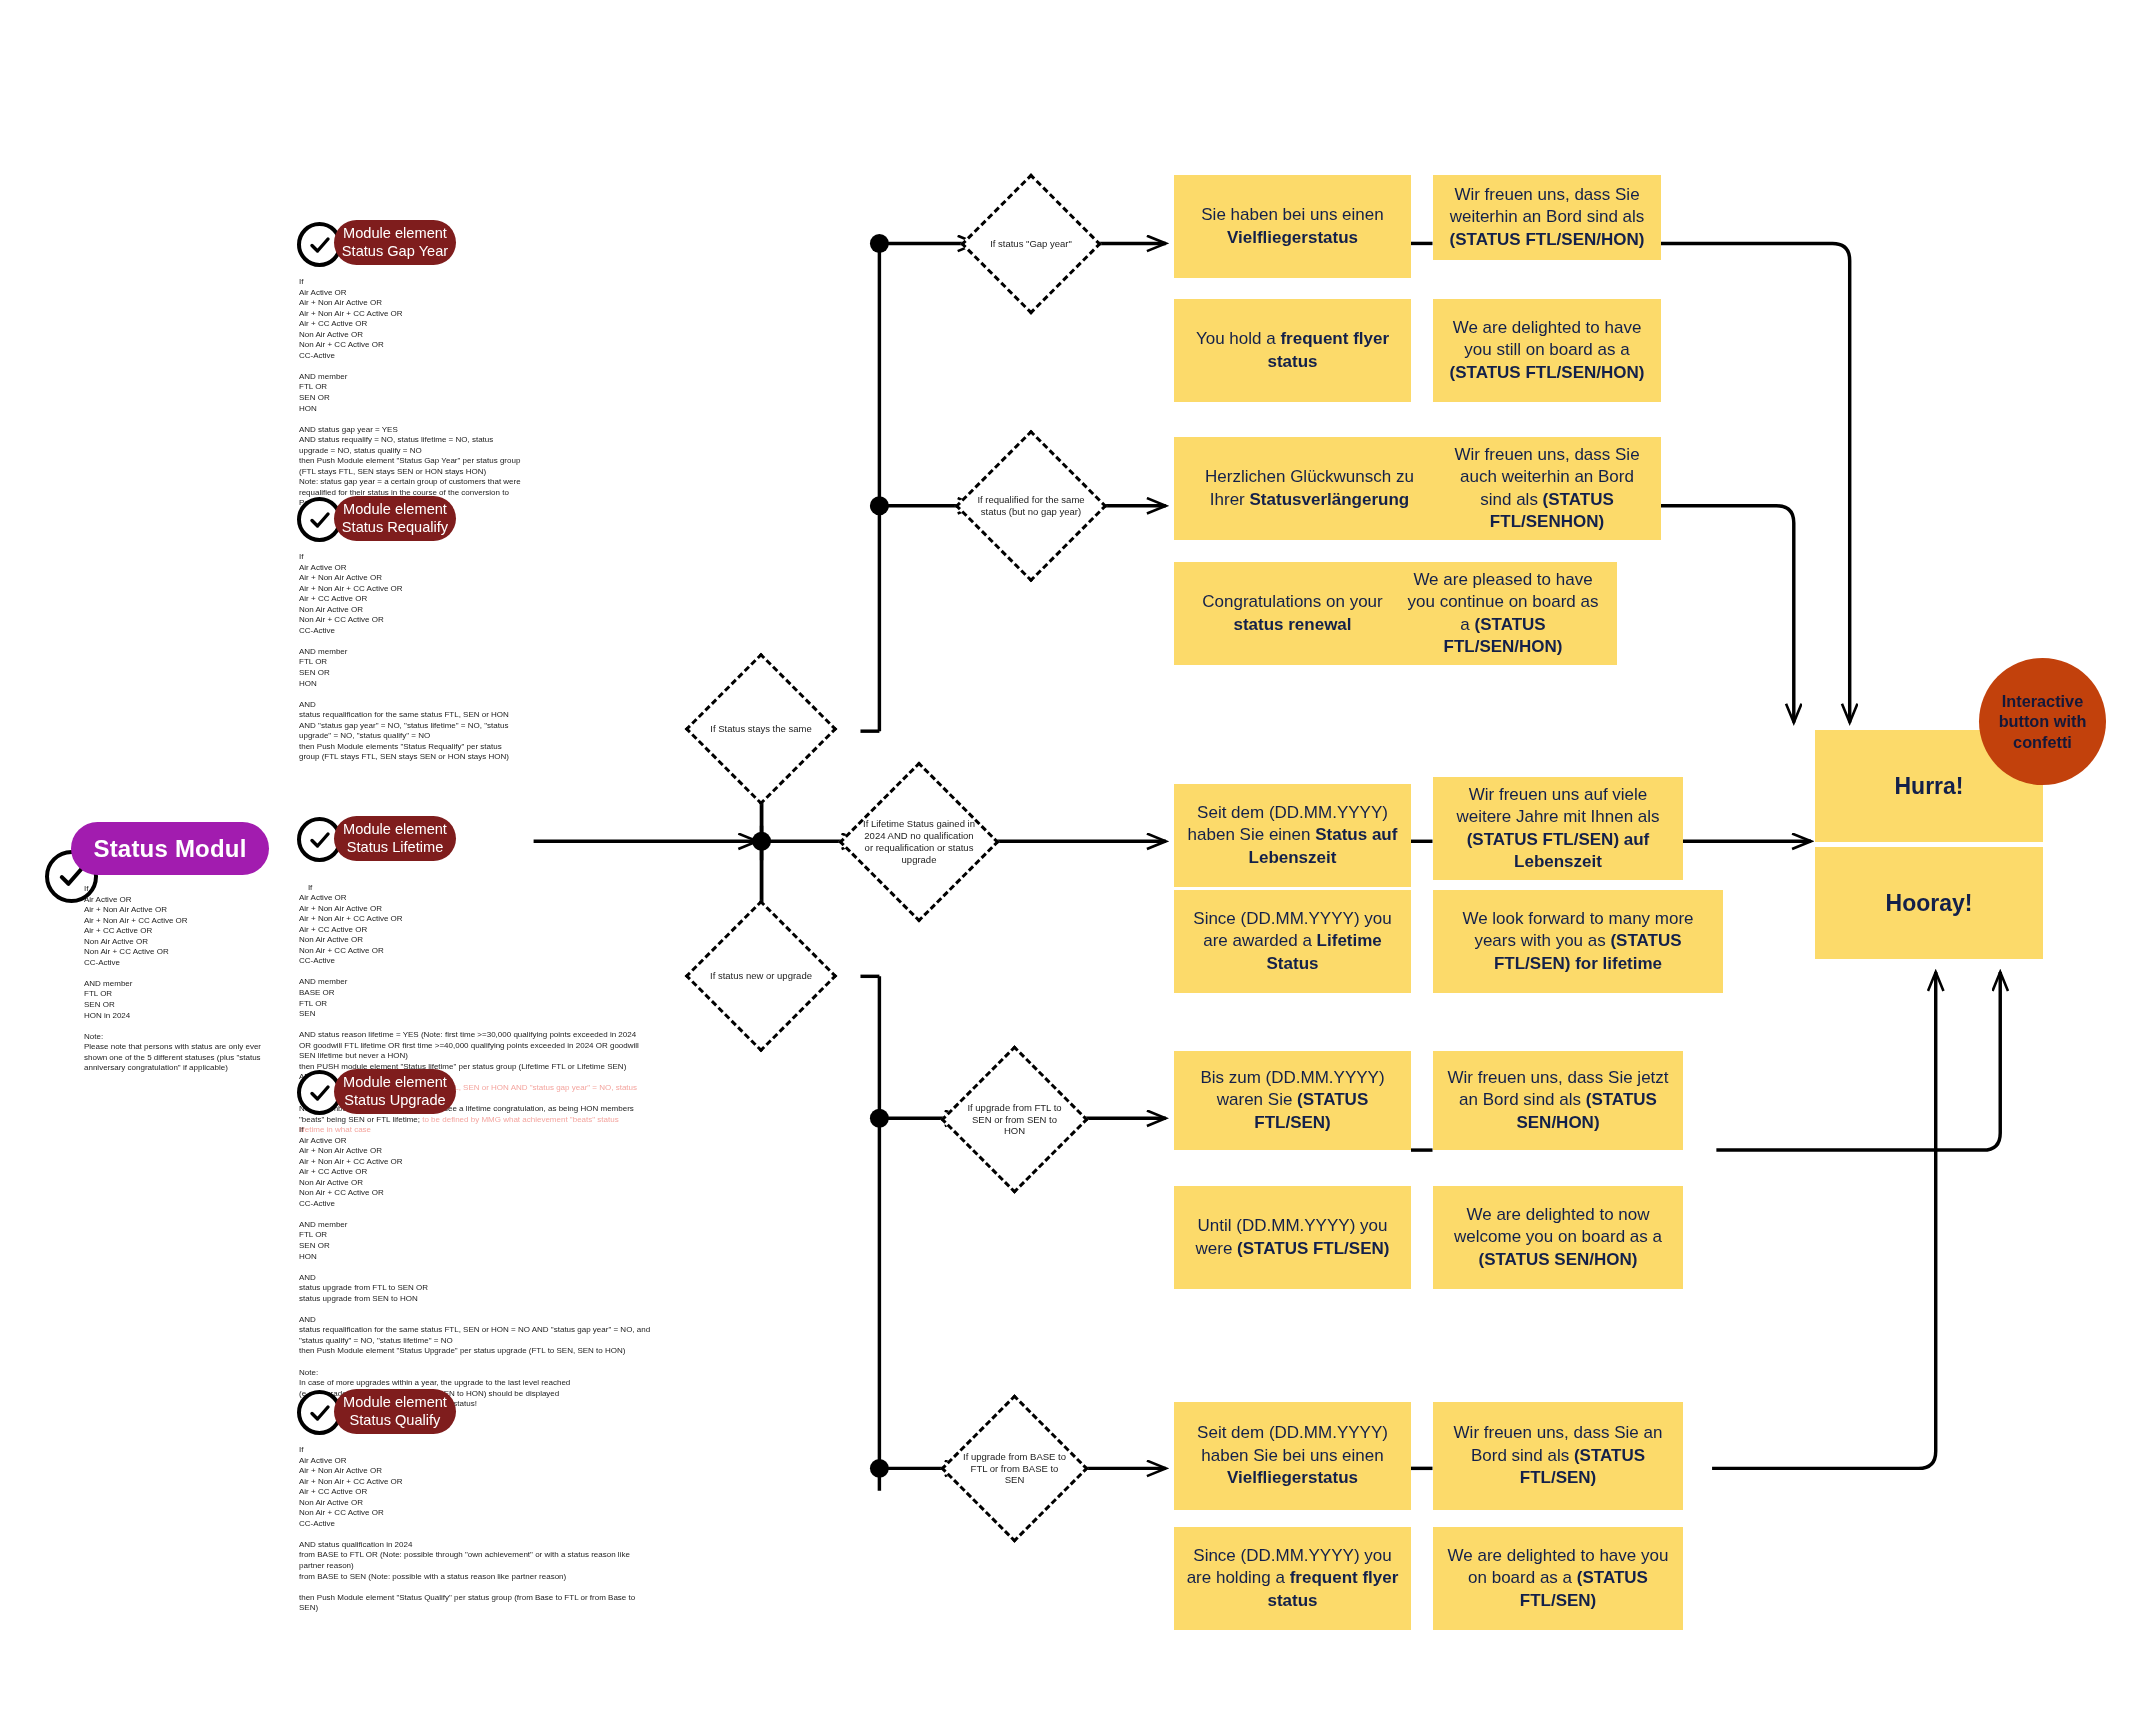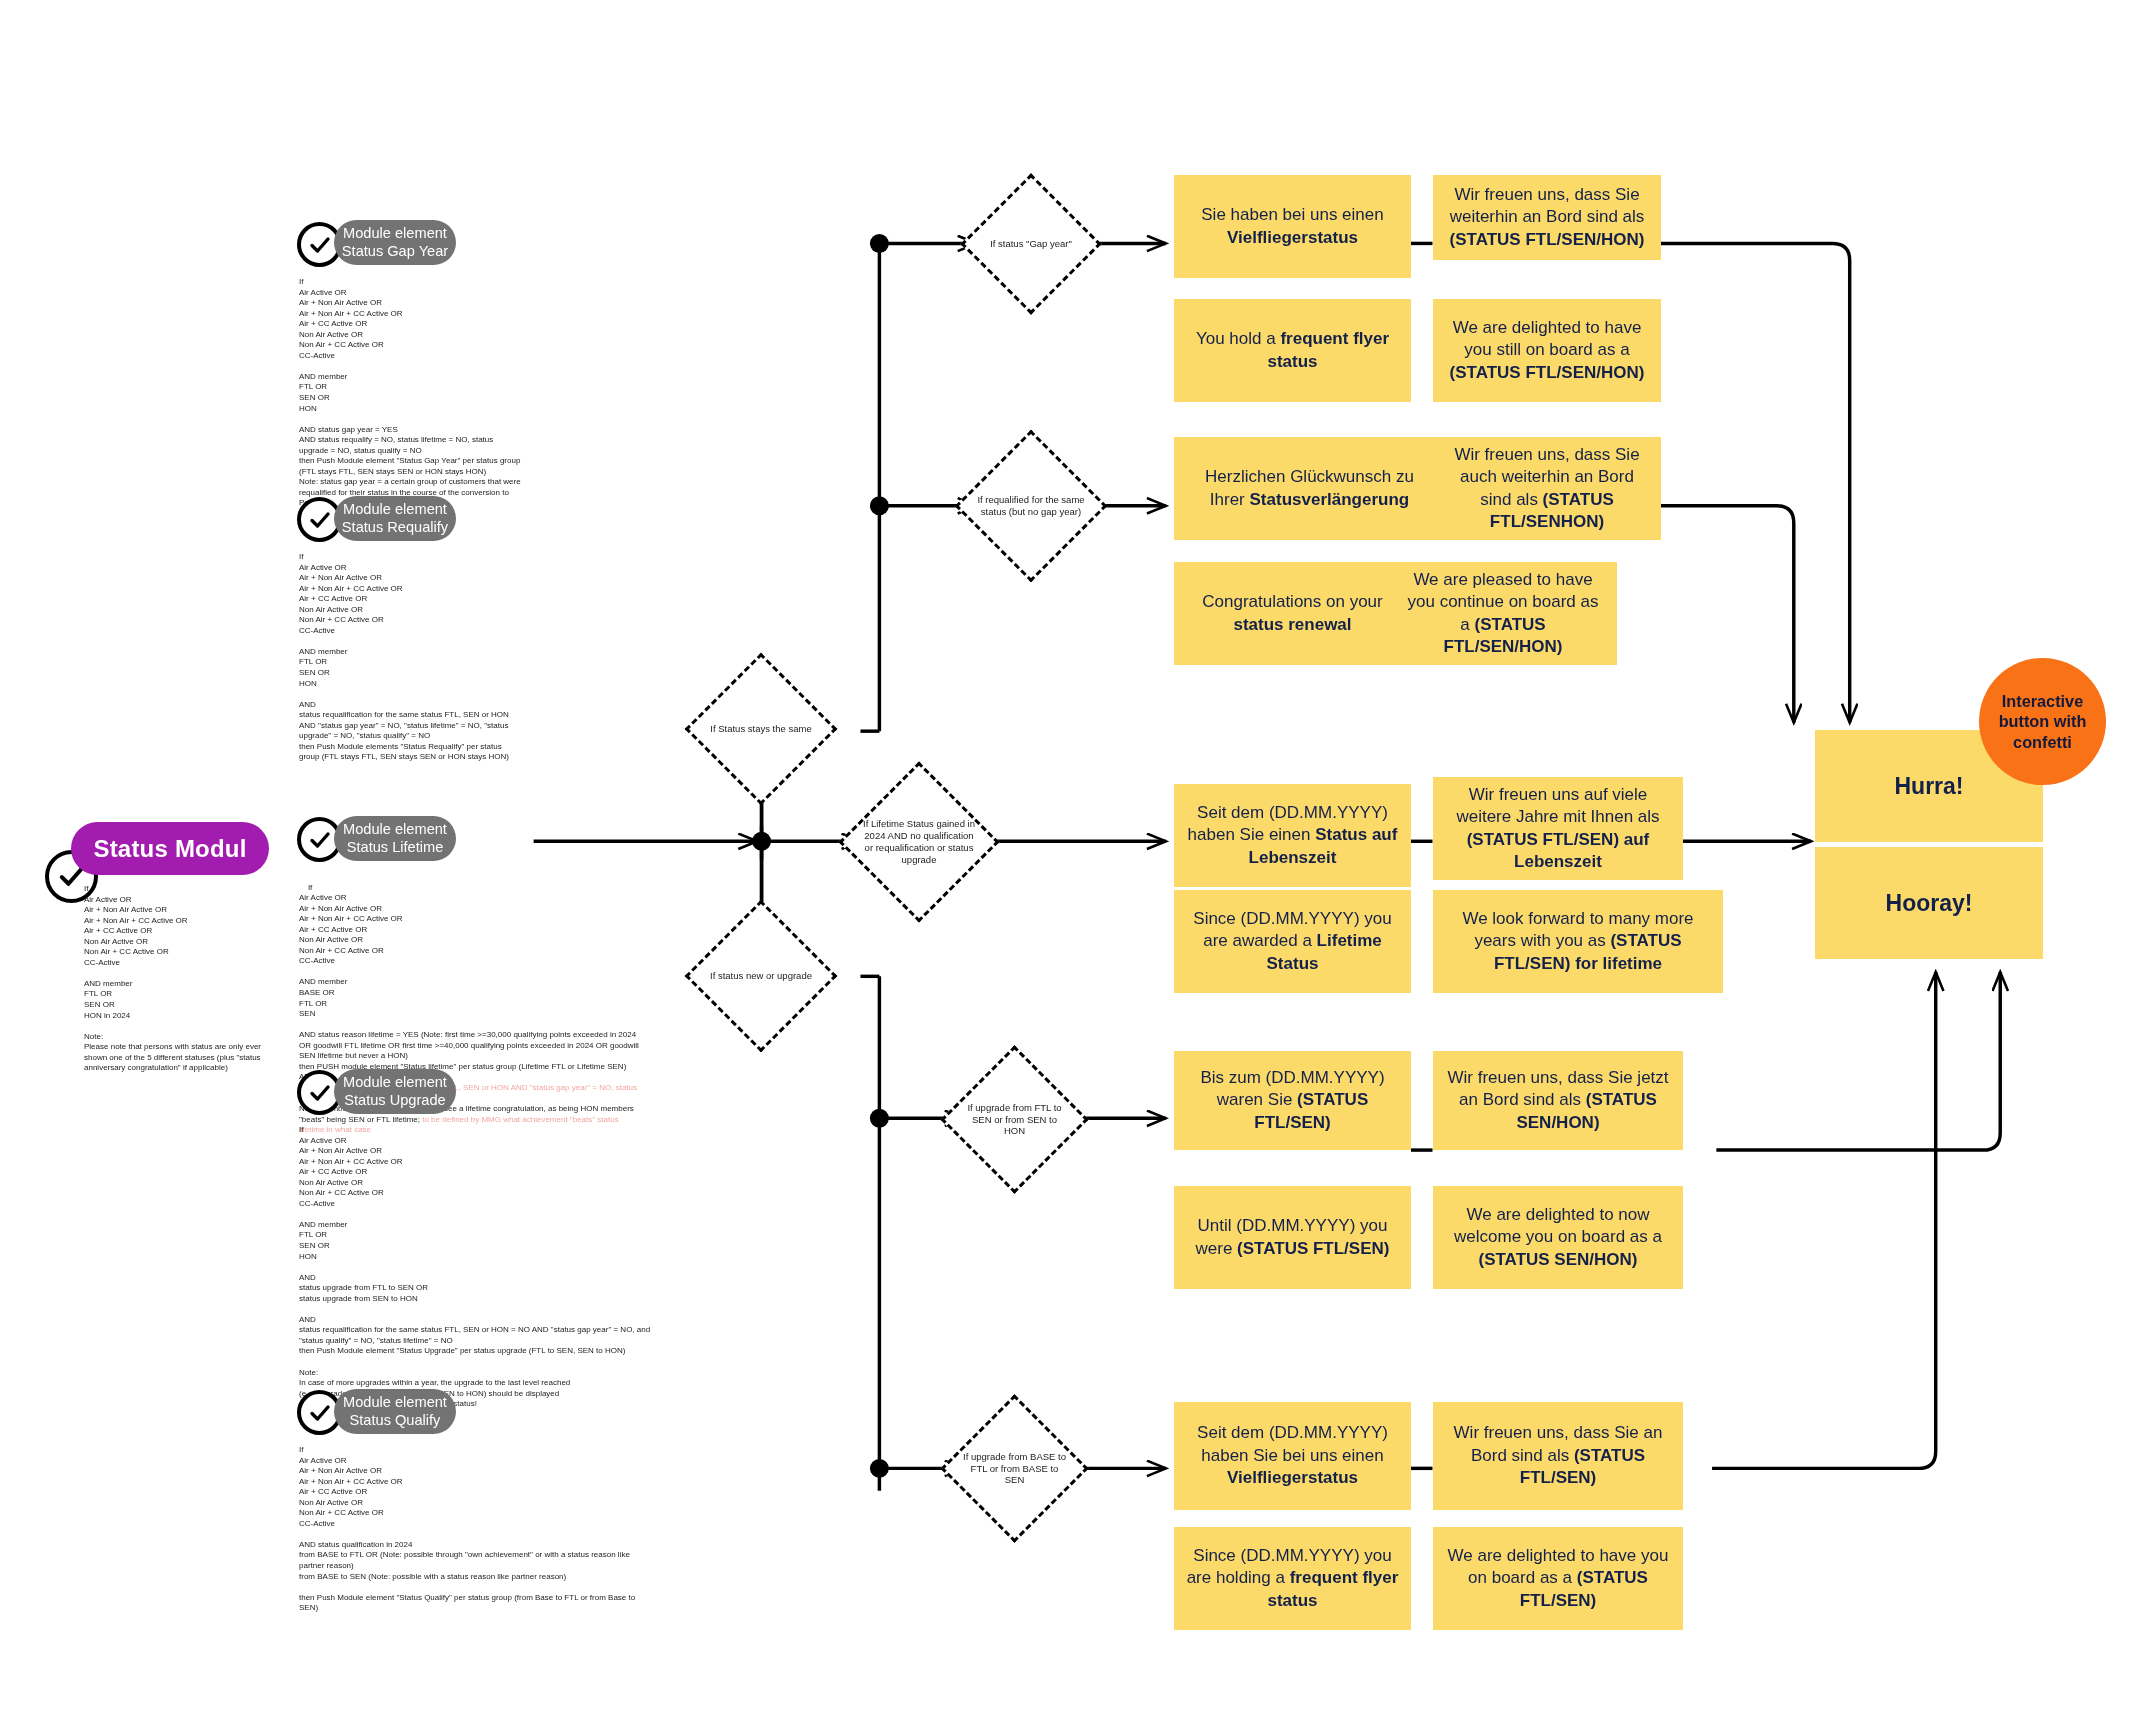--- a/index.html
+++ b/index.html
@@ -11,21 +11,21 @@
   #canvas{position:absolute;left:0;top:0;width:2139px;height:1729px;}
   .abs{position:absolute;box-sizing:border-box;}
 
   
   .start-pill{
     background:#a21caf;color:#fff;border-radius:38px;
     display:flex;align-items:center;justify-content:center;
     font-size:24px;font-weight:bold;letter-spacing:0.2px;
   }
   .module-pill{
-    background:#737373;color:#fff;border-radius:26px;
+    background:#7f1d1d;color:#fff;border-radius:26px;
     display:flex;flex-direction:column;align-items:center;justify-content:center;
     font-size:14.6px;line-height:1.22;text-align:center;
   }
   .check-circle{
     border:4.3px solid #000;border-radius:50%;
     background:#fff;display:flex;align-items:center;justify-content:center;
   }
   .check-circle svg{display:block;}
 
   
@@ -57,21 +57,21 @@
     background:#fff;
   }
   .diamond .dlabel{
     position:relative;z-index:2;
     font-size:9.5px;line-height:1.25;text-align:center;color:#1c1c1c;
     width:132%;
   }
 
   
   .confetti-bubble{
-    background:#f97316;border-radius:50%;
+    background:#c2410c;border-radius:50%;
     display:flex;align-items:center;justify-content:center;text-align:center;
     font-size:16.3px;font-weight:bold;line-height:1.25;color:#14183a;
   }
 
   svg.wires{position:absolute;left:0;top:0;width:2139px;height:1729px;pointer-events:none;}
 </style>
 </head>
 <body>
 
 <div id="canvas">

